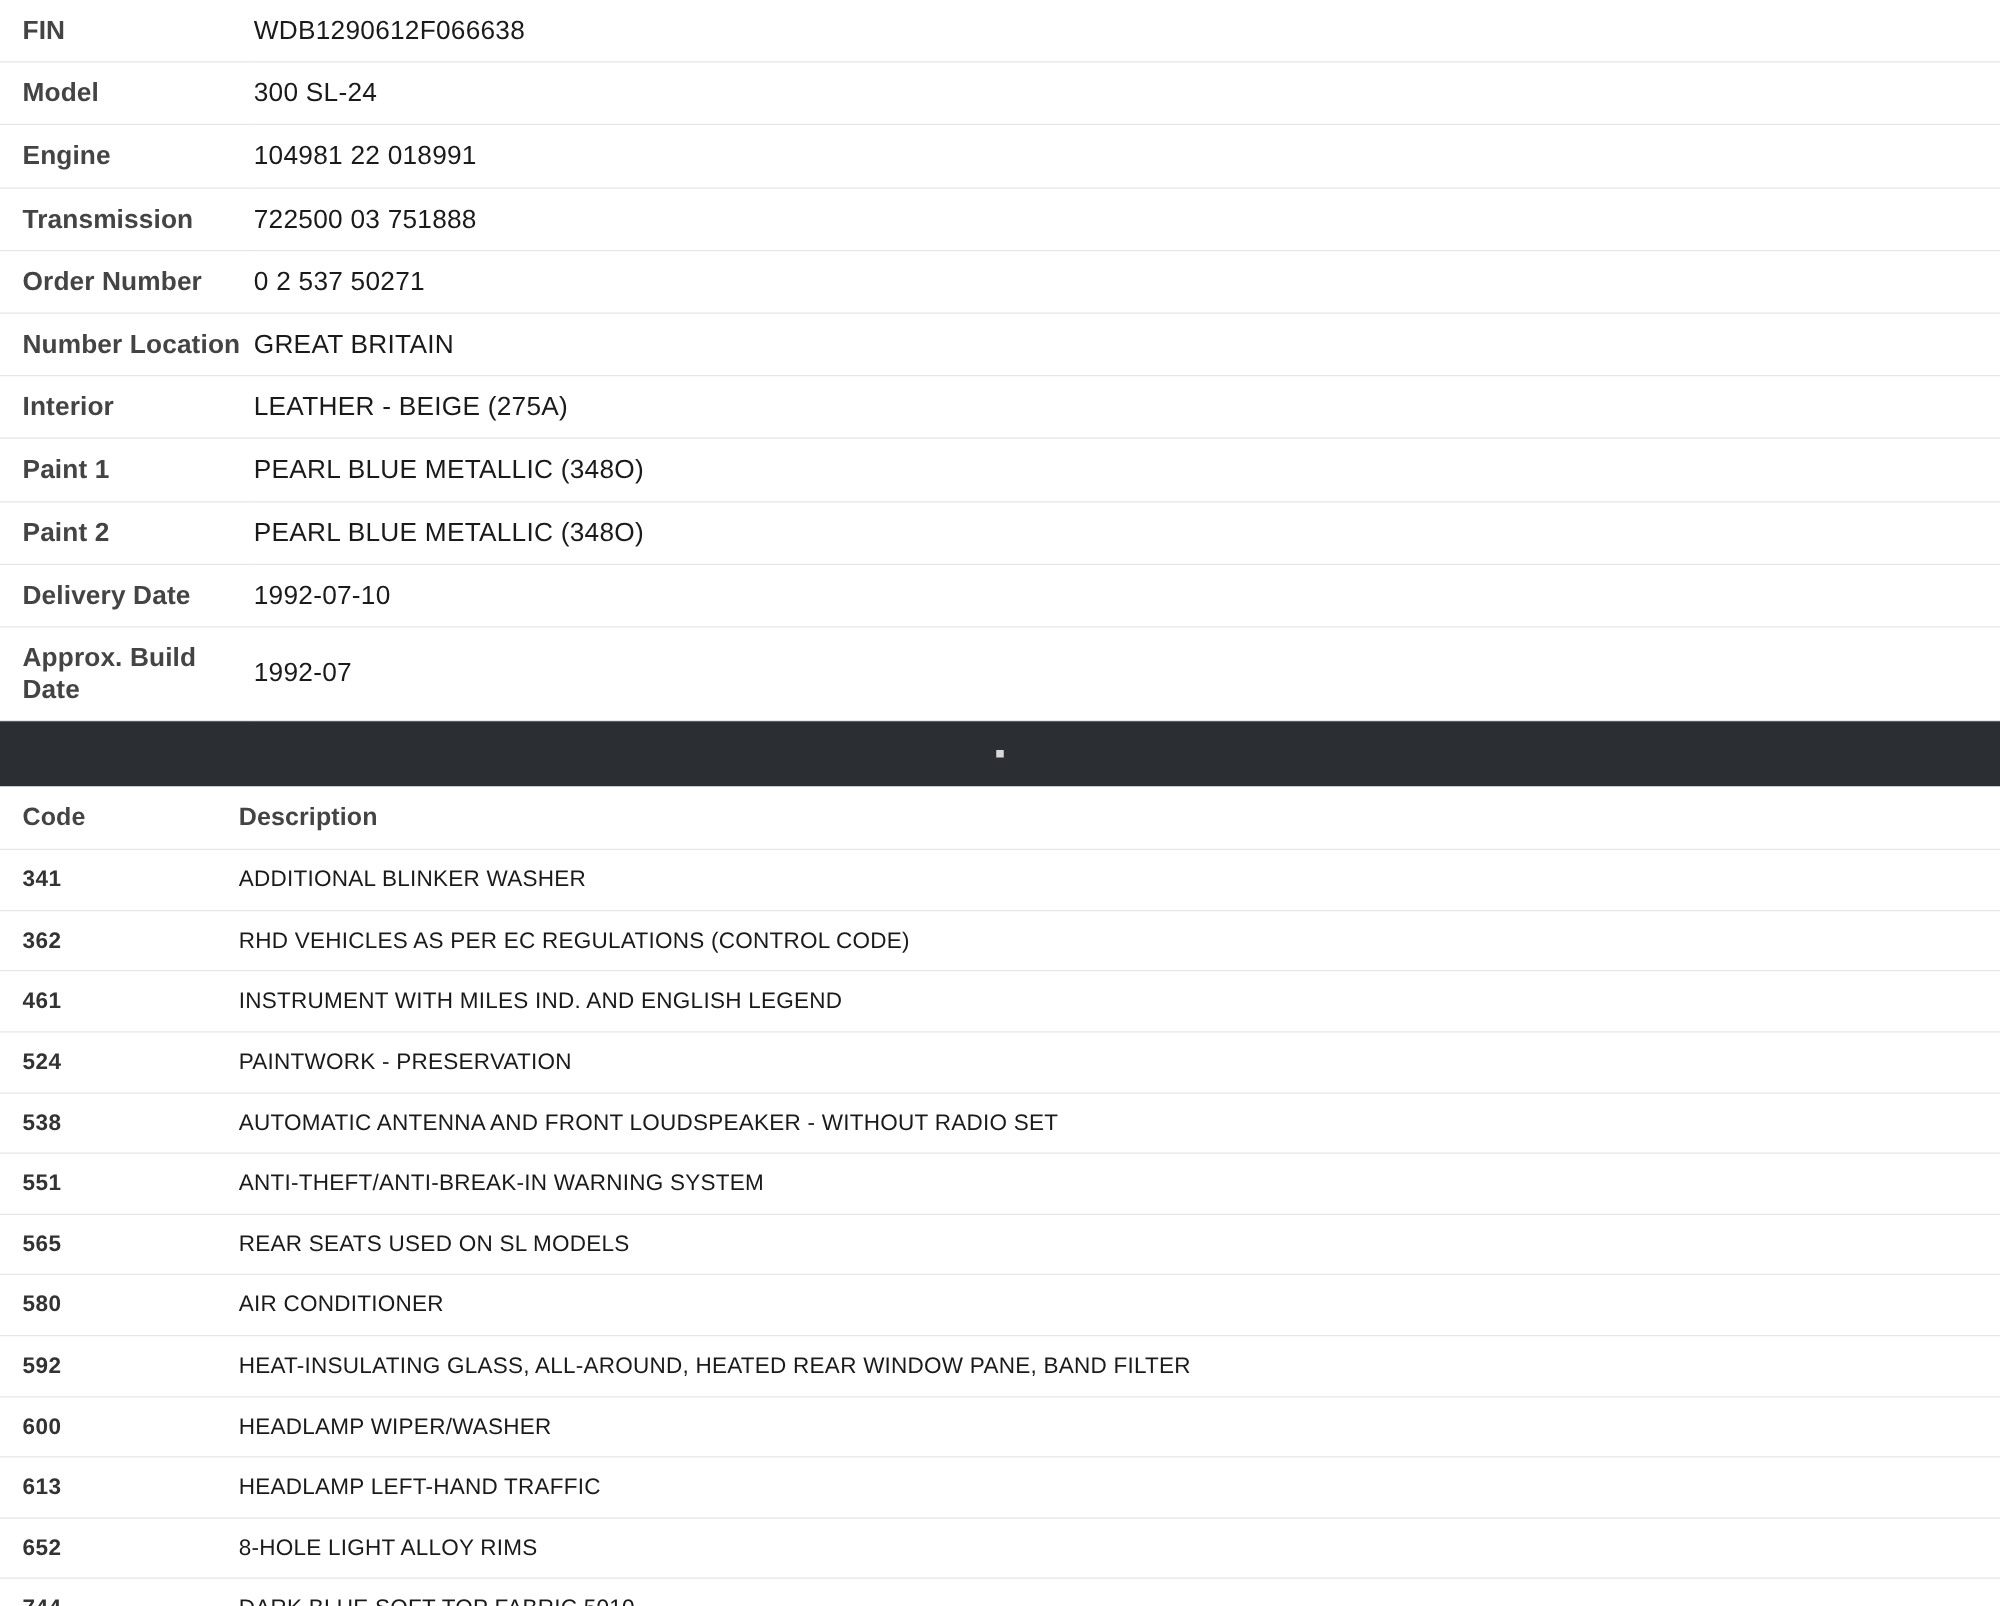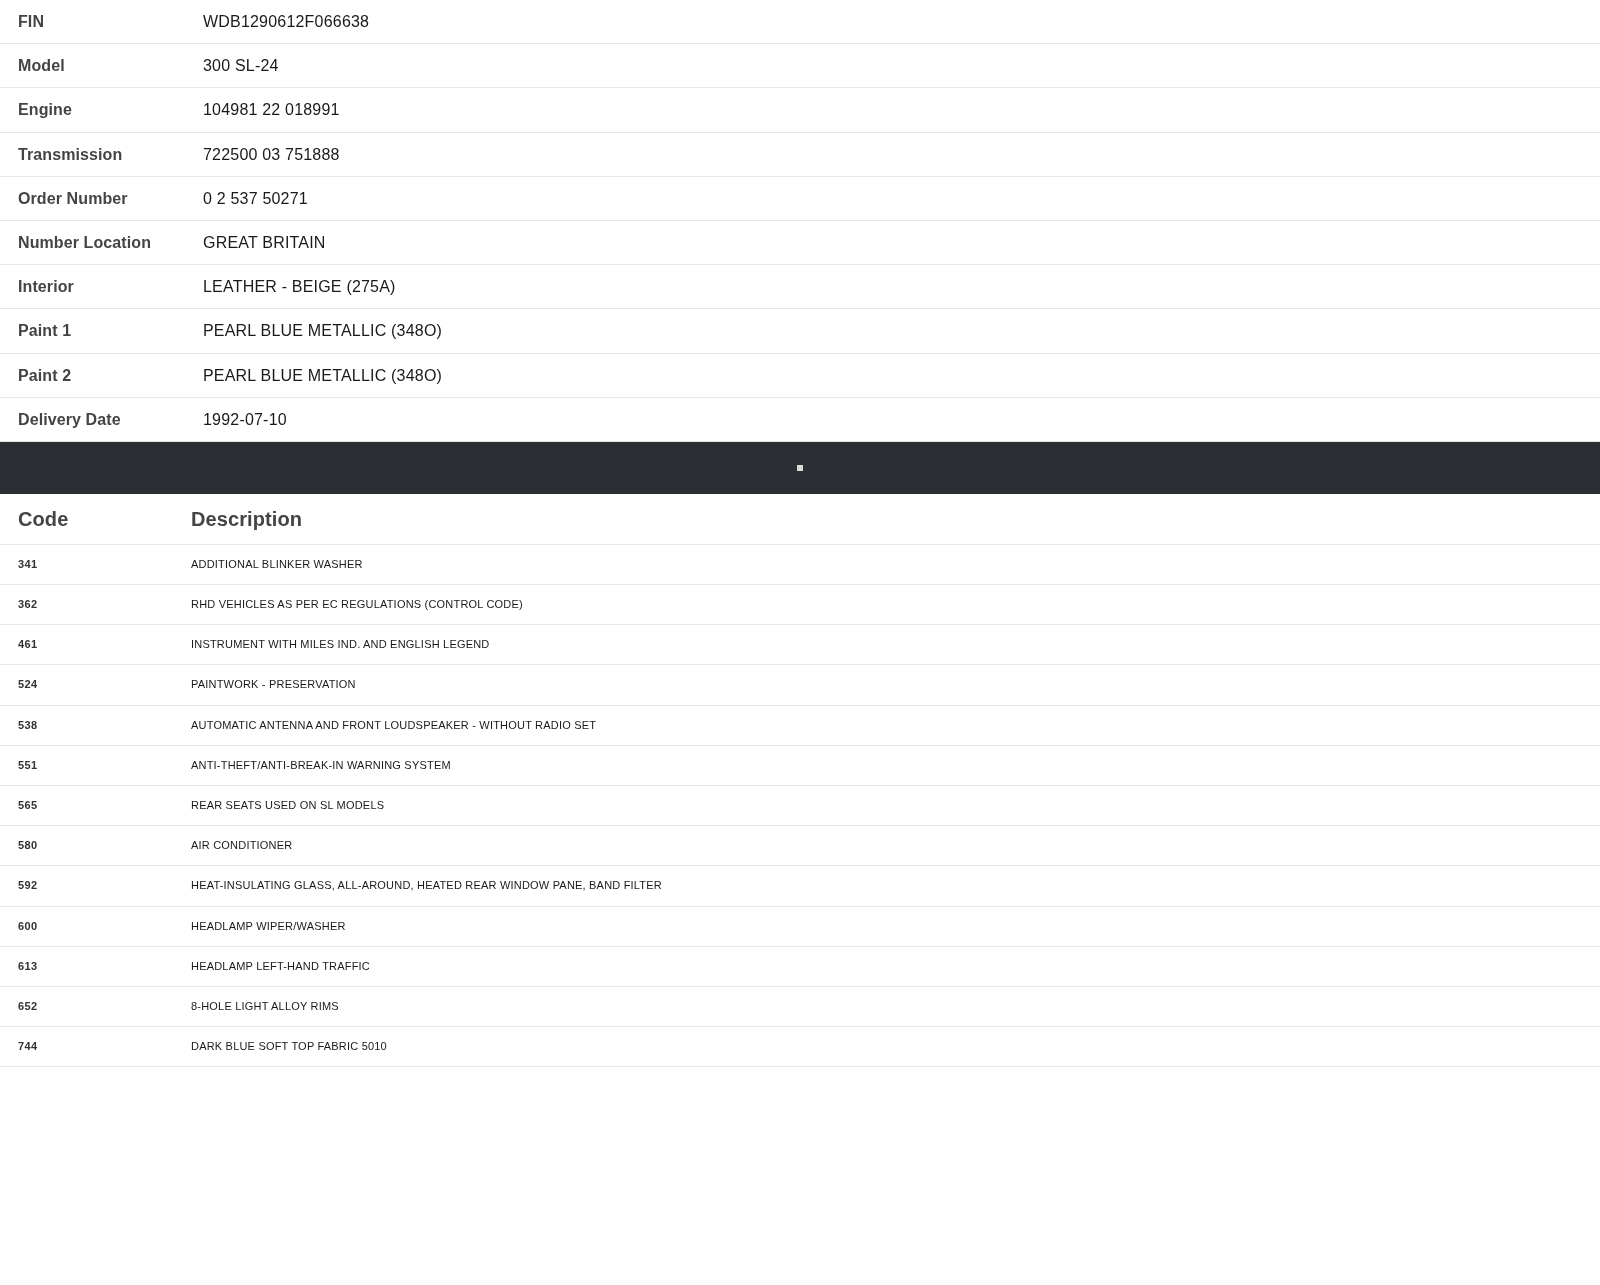--- a/index.html
+++ b/index.html
@@ -23,21 +23,21 @@
   table {
     border-collapse: collapse;
     width: 100%;
     table-layout: fixed;
   }
   .spec-table tr {
     border-bottom: 1px solid #e6e6e6;
   }
   .spec-table td {
     padding: 12px 0 12px 0;
-    font-size: 16px;
+    font-size: 21px;
     line-height: 1.2;
     vertical-align: middle;
   }
   .spec-table td.label {
     width: 185px;
     padding-left: 18px;
     font-weight: bold;
     color: #444444;
     letter-spacing: 0.1px;
   }
@@ -79,21 +79,21 @@
   .codes-table td.code-col {
     width: 78px;
     padding-left: 18px;
   }
   .codes-table th.desc-col,
   .codes-table td.desc-col {
     padding-left: 95px;
   }
   .codes-table td {
     padding: 13px 0 13px 0;
-    font-size: 11px;
+    font-size: 18px;
     line-height: 1.2;
     vertical-align: middle;
   }
   .codes-table td.code-col {
     font-weight: bold;
     color: #333333;
     letter-spacing: 0.4px;
   }
   .codes-table td.desc-col {
     color: #1a1a1a;
@@ -142,20 +142,24 @@
         <td class="value">PEARL BLUE METALLIC (348O)</td>
       </tr>
       <tr>
         <td class="label">Paint 2</td>
         <td class="value">PEARL BLUE METALLIC (348O)</td>
       </tr>
       <tr>
         <td class="label">Delivery Date</td>
         <td class="value">1992-07-10</td>
       </tr>
+      <tr>
+        <td class="label">Approx. Build Date</td>
+        <td class="value">1992-07</td>
+      </tr>
     </tbody>
   </table>
 
   <div class="band">
     <div class="band-mark"></div>
   </div>
 
   <table class="codes-table">
     <thead>
       <tr>

